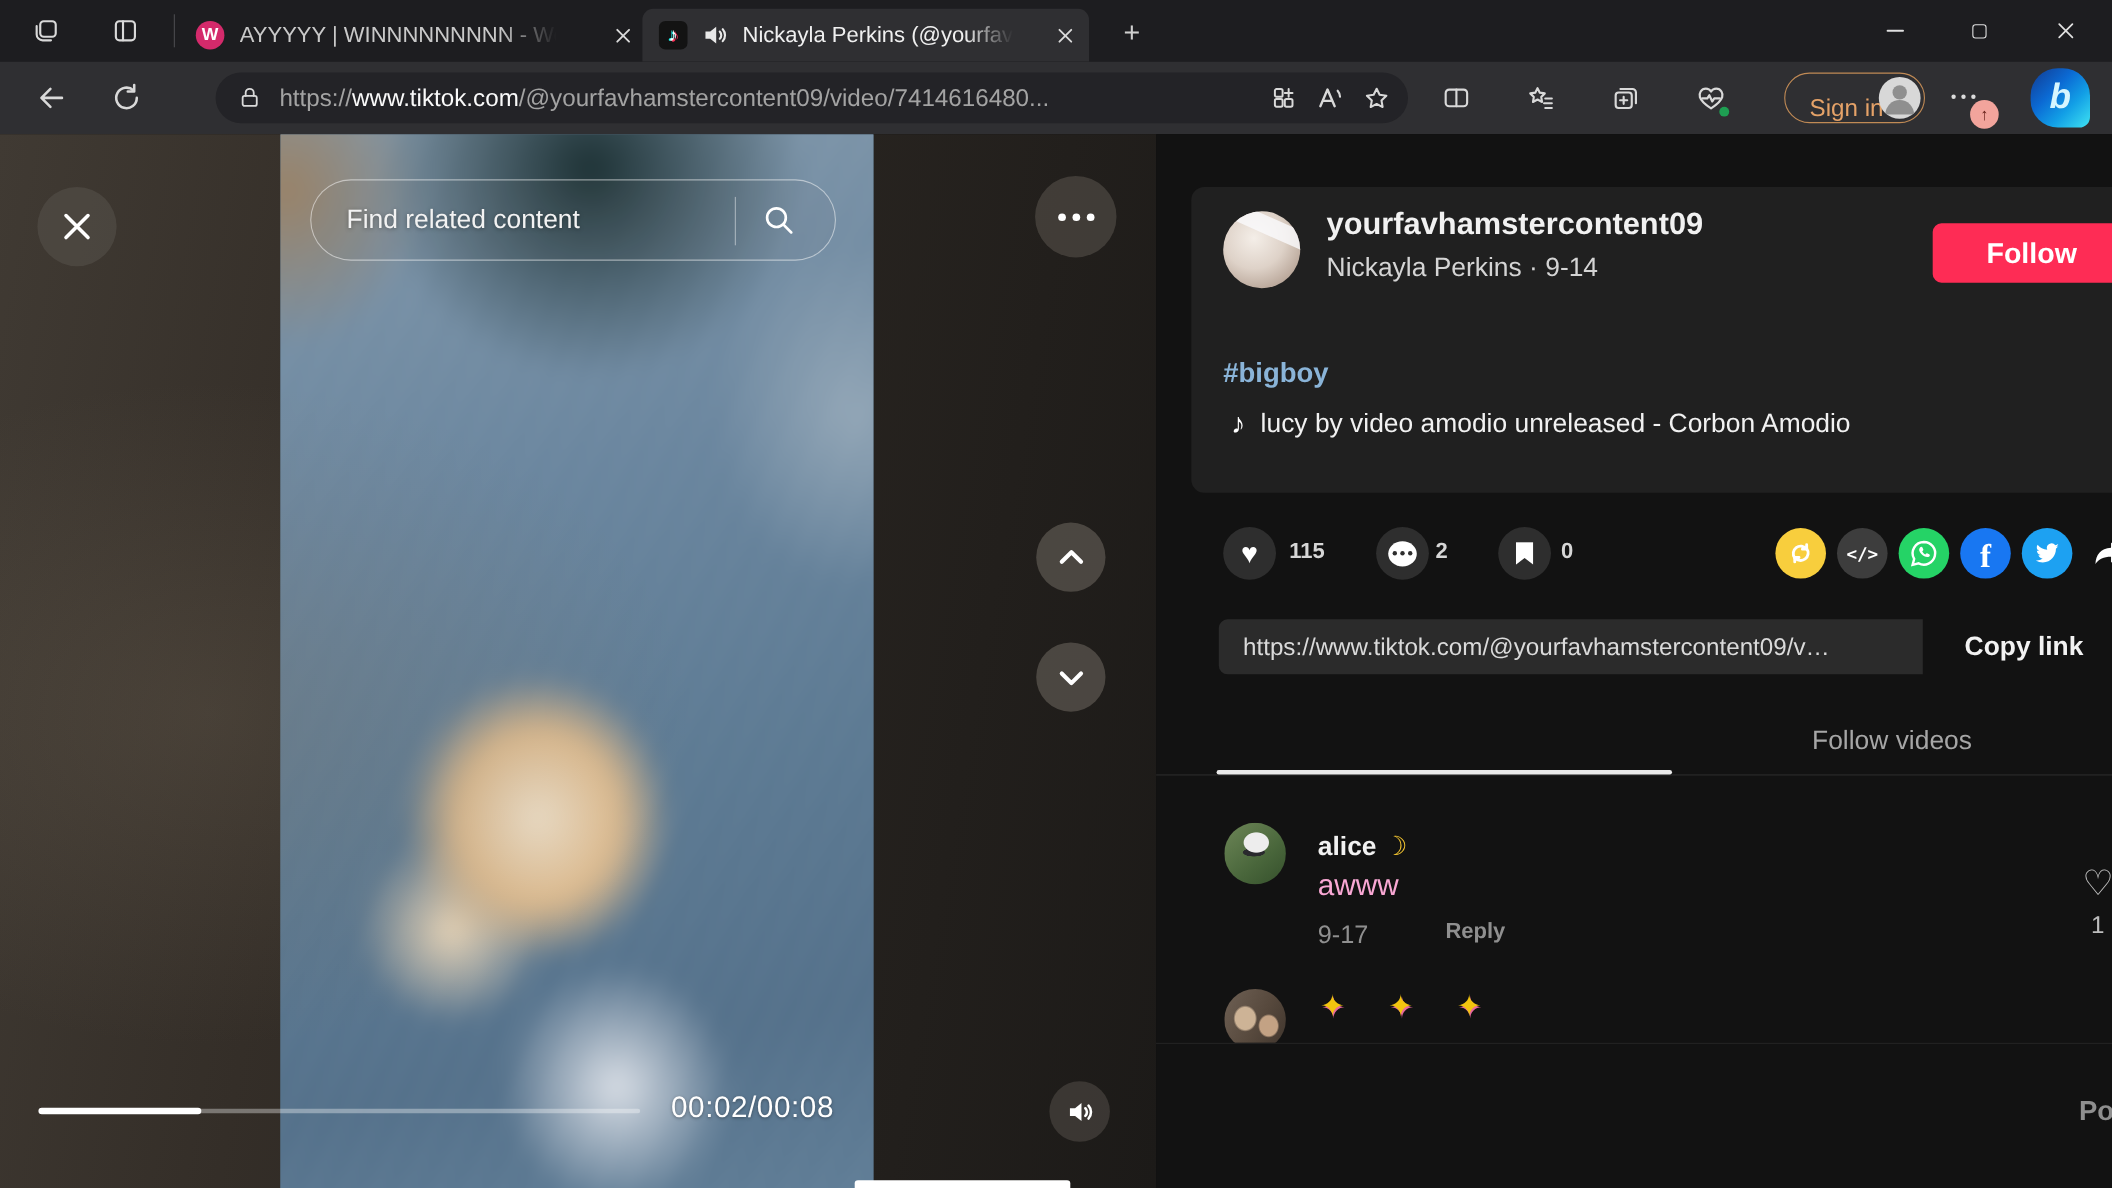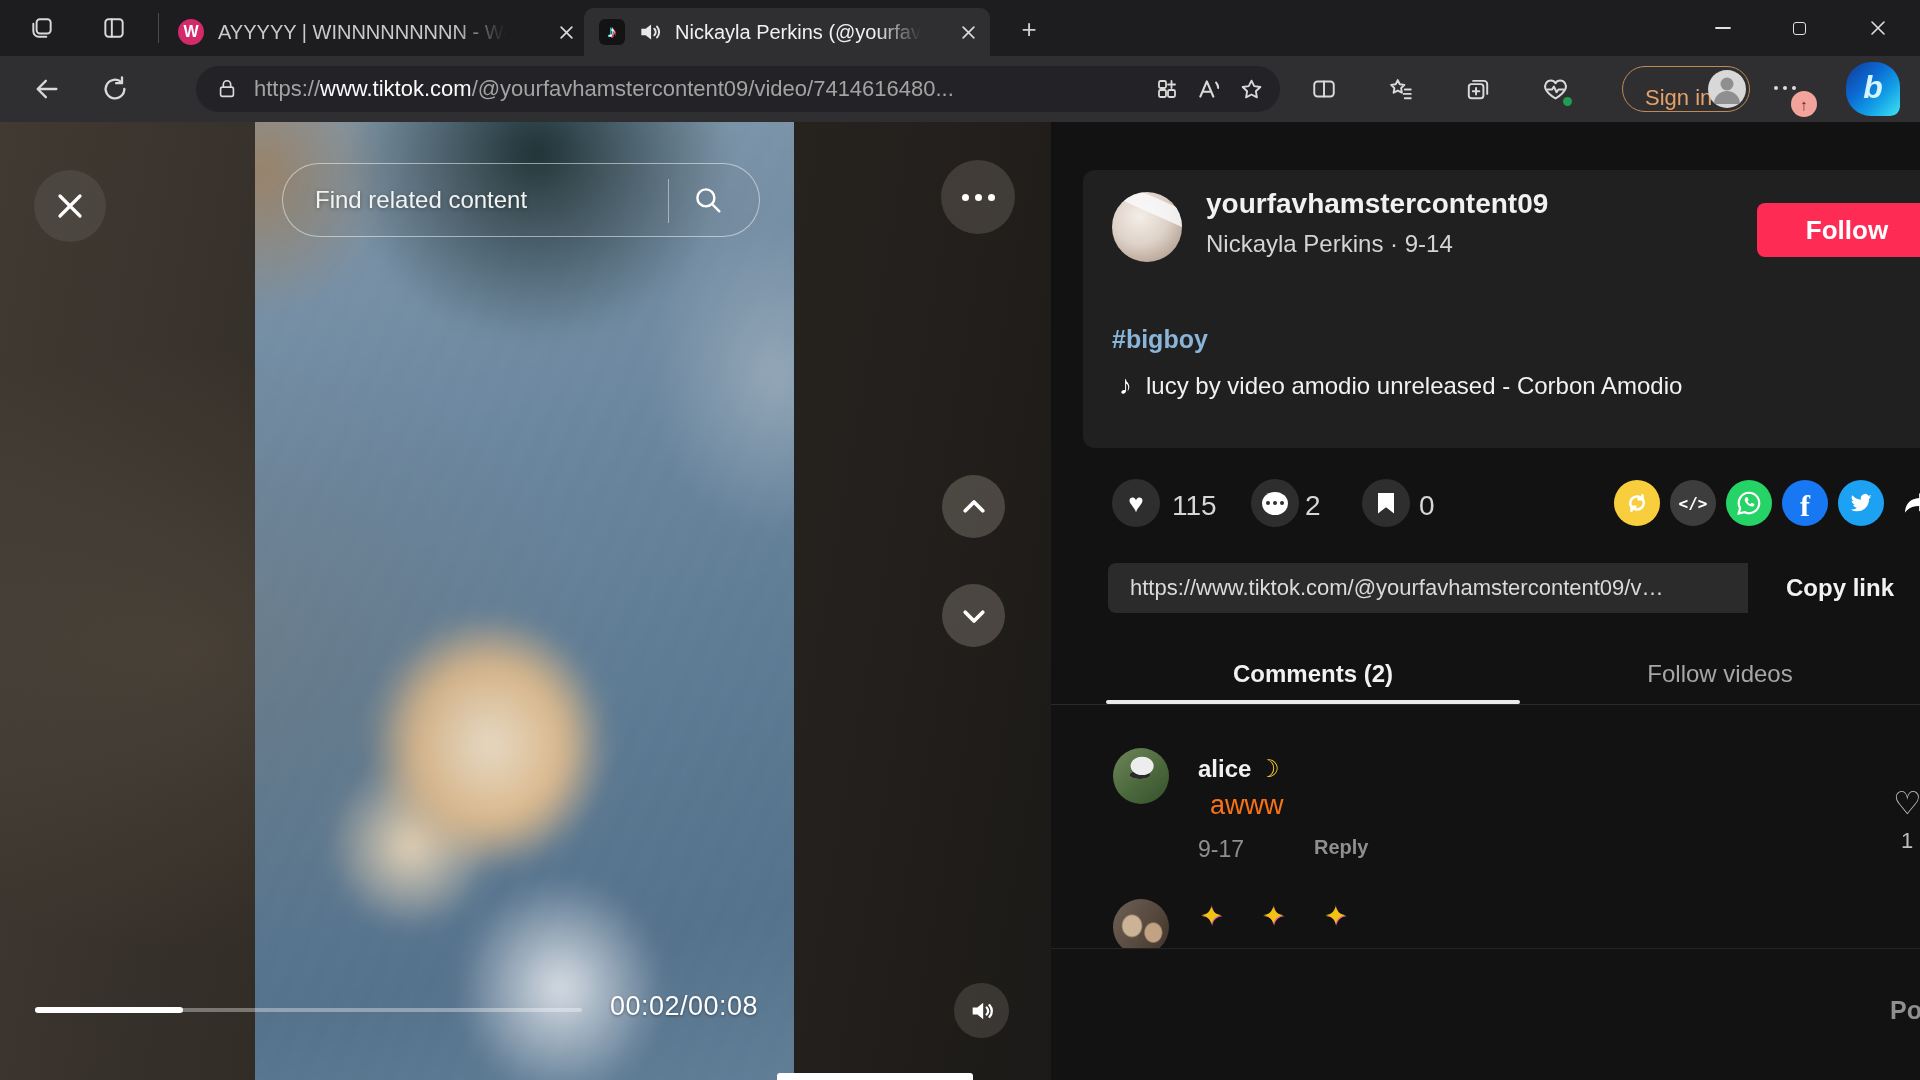--- a/index.html
+++ b/index.html
@@ -94,21 +94,21 @@
   .p-sub { position:absolute; left:123px; top:60px; font-size:24px; color:#d4d4d4; }
   .follow-btn { position:absolute; left:674px; top:33px; width:180px; height:54px; background:#fe2c55; border-radius:8px;
     color:#fff; font-size:26px; font-weight:bold; display:flex; align-items:center; justify-content:center; }
   .caption { position:absolute; left:29px; font-size:25px; font-weight:600; color:#8ab4d8; white-space:nowrap; }
   .music-row { position:absolute; left:36px; top:200px; display:flex; align-items:center; gap:14px; }
   .music-note { font-size:26px; color:#fff; }
   .music-title { font-size:24px; color:#f1f1f1; }
 
   .eng-circle { position:absolute; top:357px; width:48px; height:48px; border-radius:50%; background:#2e2e2e;
     display:flex; align-items:center; justify-content:center; }
-  .eng-count { position:absolute; top:368px; font-size:28px; font-weight:400; color:#d6d6d6; }
+  .eng-count { position:absolute; top:368px; font-size:20px; font-weight:700; color:#d6d6d6; }
   .share-circle { position:absolute; top:358px; width:46px; height:46px; border-radius:50%; display:flex; align-items:center; justify-content:center; }
   .like-glyph { font-size:26px; color:#fff; line-height:1; }
   .bubble { position:relative; width:26px; height:23px; background:#fff; border-radius:50%; }
   .bubble::after { content:""; position:absolute; left:3px; bottom:-4px; border:5px solid transparent; border-top-color:#fff; transform:rotate(26deg); }
   .bubble .bd { position:absolute; top:9px; width:4px; height:4px; border-radius:50%; background:#2e2e2e; }
   .bookmark-glyph { width:16px; height:21px; background:#fff; clip-path:polygon(0 0,100% 0,100% 100%,50% 70%,0 100%); }
 
   .copy-field { position:absolute; left:57px; top:441px; width:640px; height:50px; background:#2b2b2b; border-radius:8px 0 0 8px;
     display:flex; align-items:center; overflow:hidden; }
   .copy-url { margin-left:22px; font-size:22px; color:#dadada; white-space:nowrap; }
@@ -123,21 +123,21 @@
 
   .c-avatar { position:absolute; left:62px; width:56px; height:56px; border-radius:50%; overflow:hidden; }
   .c-avatar.a1 { top:626px; background:radial-gradient(20px 16px at 52% 32%, #ededed 55%, rgba(237,237,237,0) 60%),
      radial-gradient(16px 6px at 48% 48%, #2a2a2e 60%, rgba(42,42,46,0) 65%),
      linear-gradient(140deg,#6d8657 0%,#49663b 60%,#35502c 100%); }
   .c-avatar.a2 { top:777px; background:radial-gradient(18px 20px at 34% 48%, #cdb396 50%, rgba(205,179,150,0) 60%),
      radial-gradient(16px 18px at 72% 60%, #c3a284 50%, rgba(195,162,132,0) 60%),
      linear-gradient(120deg,#6e6054 0%,#57493d 55%,#3e342c 100%); }
   .c-user { position:absolute; left:147px; top:633px; font-size:24px; font-weight:bold; color:#f1f1f1; }
   .gold { color:#f2c430; font-weight:normal; }
-  .c-text { position:absolute; left:147px; top:668px; font-size:27px; color:#f97316;margin-left:12px; }
+  .c-text { position:absolute; left:147px; top:668px; font-size:27px; color:#f9a8d4; }
   .c-meta { position:absolute; left:147px; top:714px; font-size:23px; color:#8f8f8f; }
   .c-reply { position:absolute; left:263px; top:714px; font-size:20px; color:#8f8f8f; font-weight:600; }
   .c-like-heart { position:absolute; left:842px; top:662px; font-size:32px; color:#bdbdbd; }
   .c-like-count { position:absolute; left:850px; top:706px; font-size:22px; color:#bdbdbd; }
   .sparkles { position:absolute; left:149px; top:778px; font-size:27px; color:#f2c40f; letter-spacing:16px; text-shadow:1px 1px 0 #e8699b; }
 
   .composer { position:absolute; left:0; top:826px; width:869px; height:132px; background:#121212; border-top:1px solid #242424; }
   .composer-box { position:absolute; left:54px; top:29px; width:748px; height:65px; background:#2a2a2a; border-radius:10px; }
   .composer-ph { position:absolute; left:35px; top:18px; font-size:25px; color:#ababab; }
   .at-icon { position:absolute; left:608px; top:12px; font-size:30px; font-weight:bold; color:#f0f0f0; }
@@ -425,21 +425,20 @@
           </svg>
       </div>
 
       <div class="copy-field">
         <span class="copy-url">https://www.tiktok.com/@yourfavhamstercontent09/v…</span>
       </div>
       <div class="copy-btn">
         <span>Copy link</span>
       </div>
 
-      <div class="ptab active" style="left:55px;width:414px">Comments (2)</div>
       <div class="ptab idle" style="left:469px;width:400px">Follow videos</div>
       <div class="ptab-divider"></div>
       <div class="ptab-underline"></div>
 
       <span class="c-avatar a1"></span>
       <span class="c-user">
         <span>alice</span>
         <span class="gold">☽</span>
       </span>
       <span class="c-text">awww</span>

